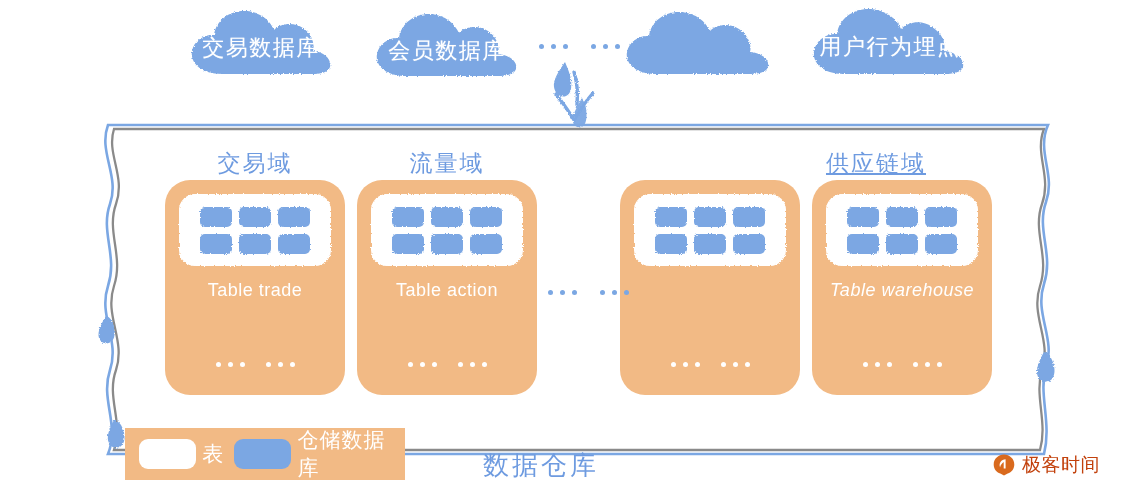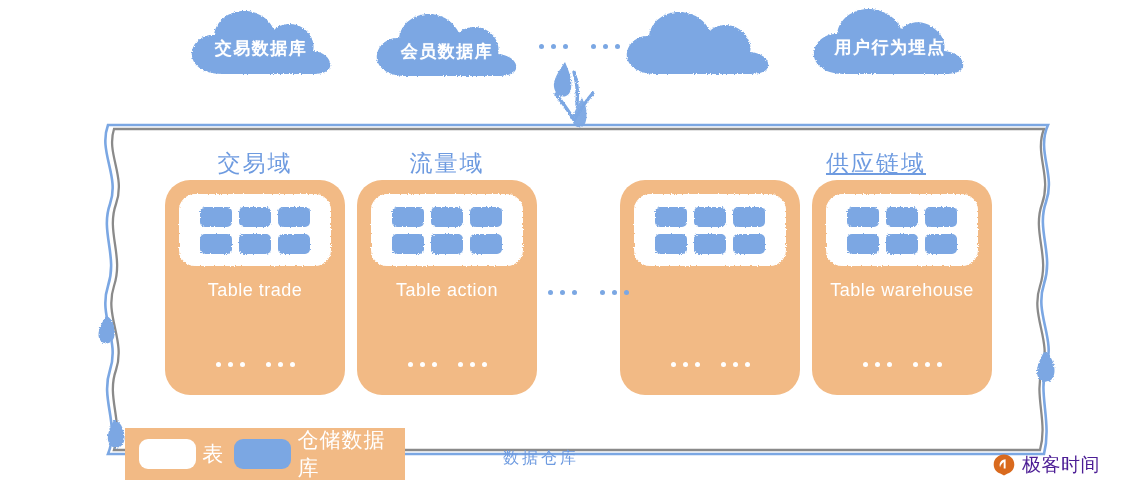--- a/index.html
+++ b/index.html
@@ -9,23 +9,23 @@
     font-family: "Liberation Sans", "DejaVu Sans", sans-serif;
     overflow: hidden;
   }
   #stage { position: relative; width: 1142px; height: 500px; }
 
   
   .cloud {
     position: absolute;
     display: flex; align-items: center; justify-content: center;
     color: #ffffff;
-    font-size: 17px;
+    font-size: 22px;
     letter-spacing: 1.5px;
-    font-weight: 700;
+    font-weight: 400;
     text-shadow: 0 0 1px rgba(255,255,255,.4);
     padding-top: 12px;
   }
   .cloud svg { position: absolute; inset: 0; width: 100%; height: 100%; }
   .cloud span { position: relative; z-index: 2; white-space: nowrap; }
 
   
   .dots-row { position: absolute; display: flex; align-items: center; gap: 7px; }
   .dots-row i { display:block; width: 5px; height: 5px; border-radius: 50%; background: #7BA7E3; }
   .dots-row .gap { width: 9px; height: 1px; background: transparent; border-radius: 0;}
@@ -74,29 +74,29 @@
     display: flex; align-items: center; padding-left: 14px; gap: 4px;
   }
   .sw { width: 62px; height: 30px; border-radius: 9px; }
   .sw.white { background: #ffffff; }
   .sw.blue { background: #7BA7E3; }
   .lg-text { color: #ffffff; font-size: 21px; letter-spacing: 1px; padding: 0 6px 0 2px; }
 
   
   #caption {
     position: absolute; left: 0; right: 0; top: 448px;
-    text-align: center; color: #6E9BE0; font-size: 16px; letter-spacing: 3px;
+    text-align: center; color: #6E9BE0; font-size: 26px; letter-spacing: 3px;
   }
   #caption-inner { display:inline-block; margin-left: -60px; }
 
   
   #brand { position: absolute; right: 42px; top: 452px; display: flex; align-items: center; gap: 7px; }
   #brand .mark { width: 22px; height: 22px; position: relative; }
   #brand .mark svg { width: 22px; height: 22px; display:block; }
-  #brand .wordmark { font-size: 19px; color: #4c1d95; letter-spacing: .5px; }
+  #brand .wordmark { font-size: 19px; color: #c2410c; letter-spacing: .5px; }
 </style>
 </head>
 <body>
 
 <div id="stage">
 
   <svg width="0" height="0" style="position:absolute">
     <defs>
       <filter id="rough">
         <feTurbulence type="fractalNoise" baseFrequency="0.7" numOctaves="3" result="n"></feTurbulence>
@@ -236,21 +236,21 @@
         <i></i>
         <i></i>
         <i></i>
         <span class="sp"></span>
         <i></i>
         <i></i>
         <i></i>
       </div>
   </div>
 
-  <div class="card" style="left:812px;">
+  <div class="card" style="left:812px;font-style:italic;">
     <div class="grid-wrap">
       <div class="grid">
         <i></i>
           <i></i>
           <i></i>
         <i></i>
           <i></i>
           <i></i>
       </div>
     </div>

